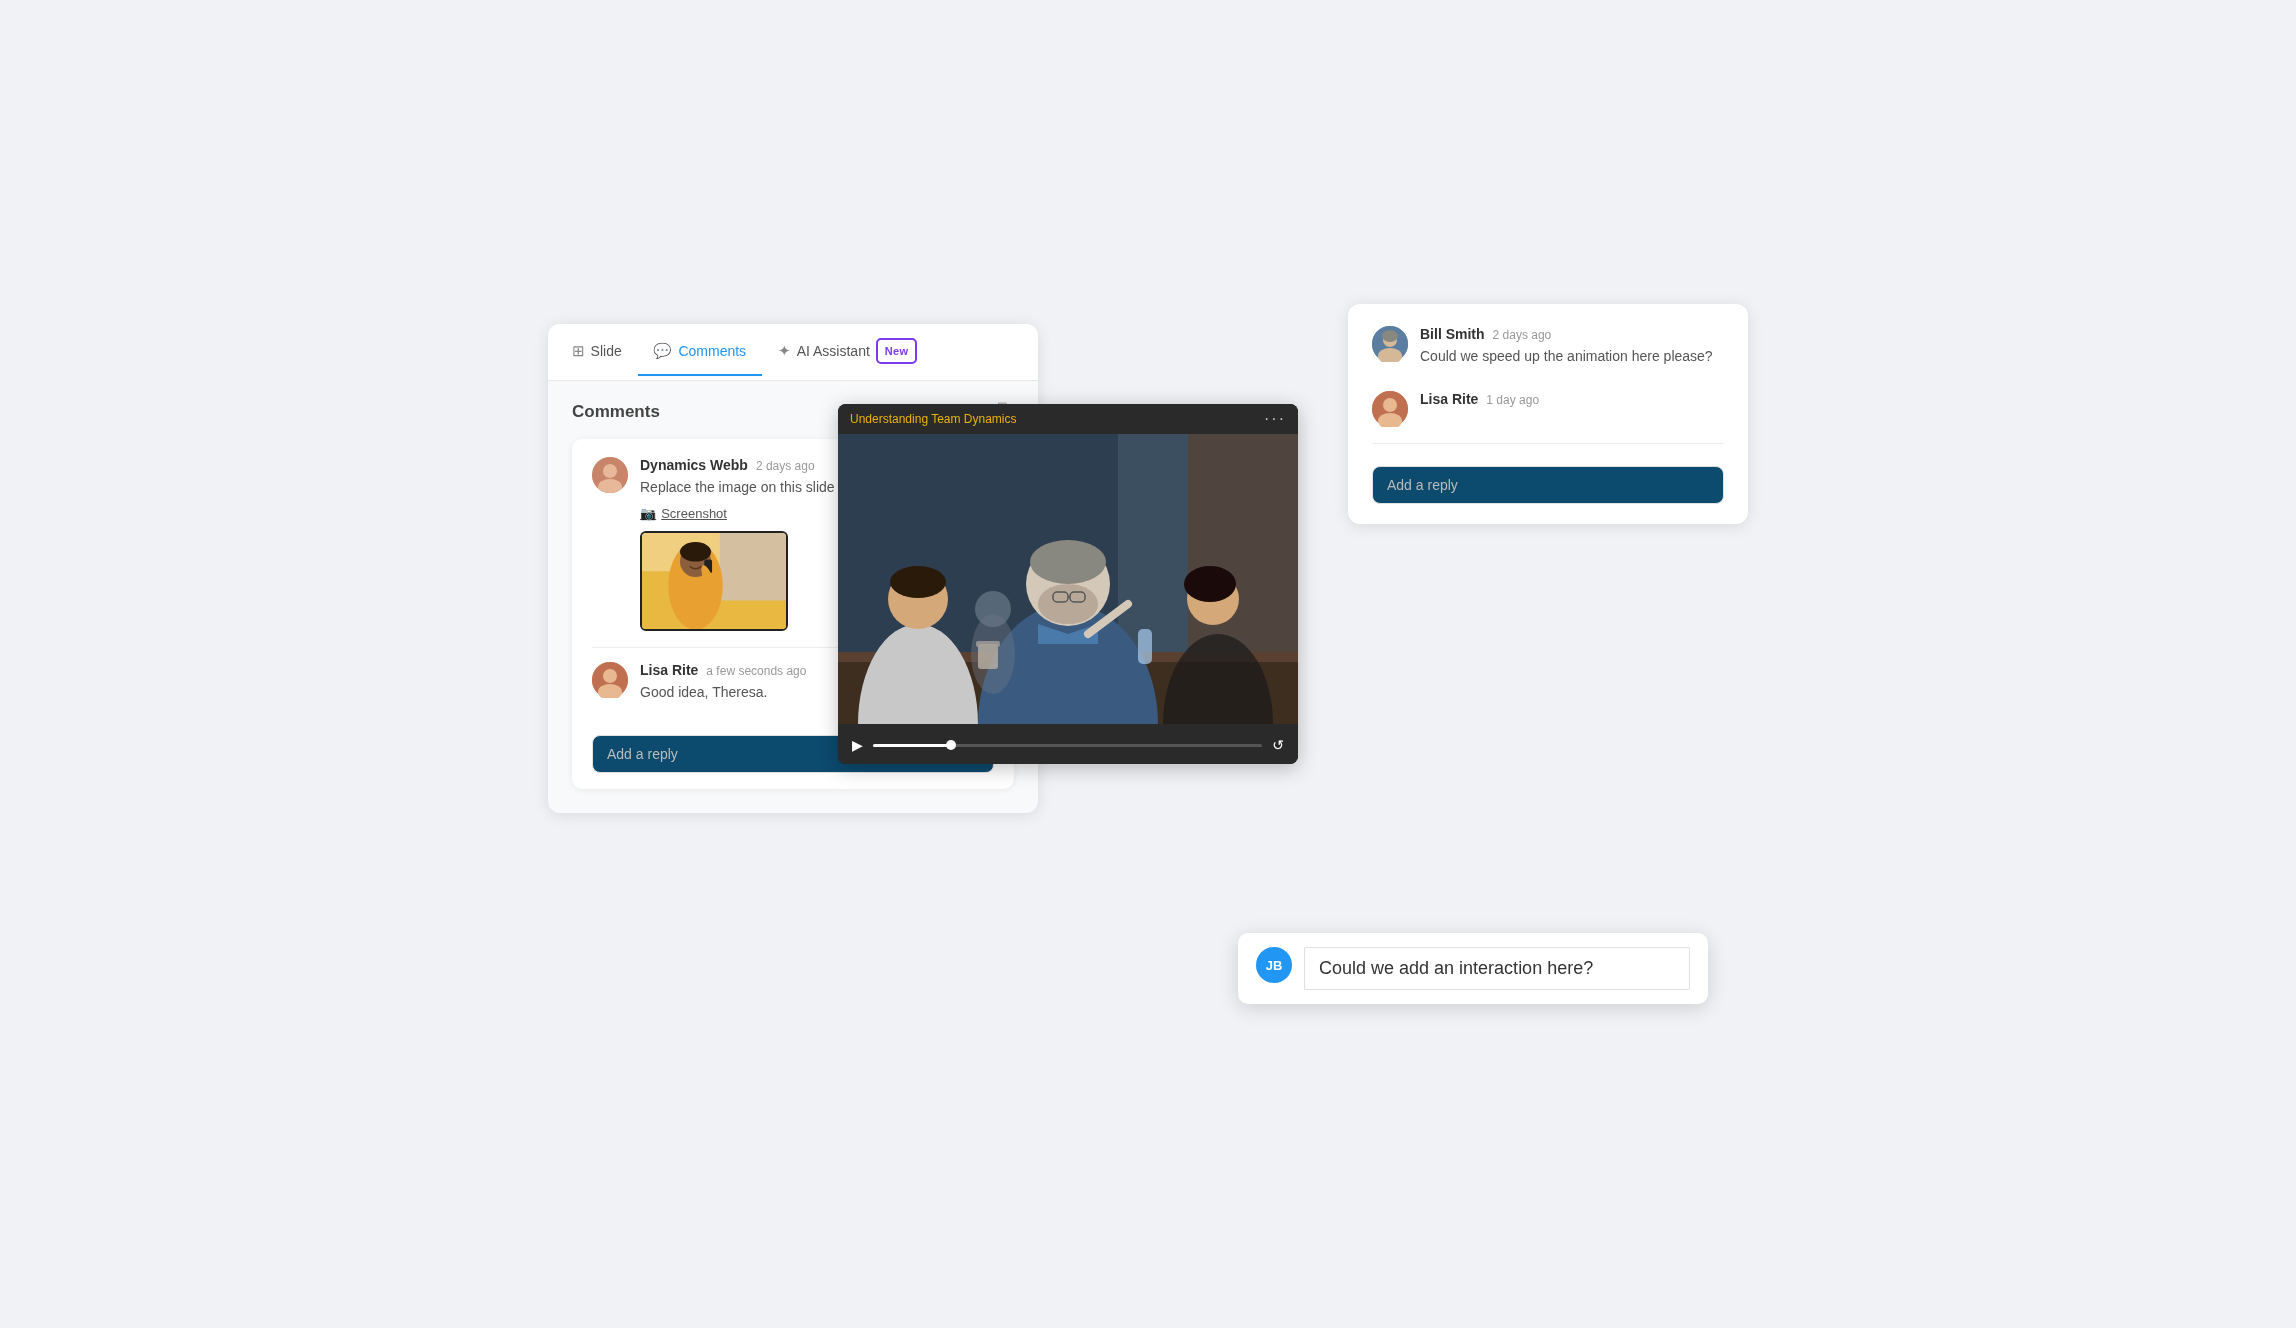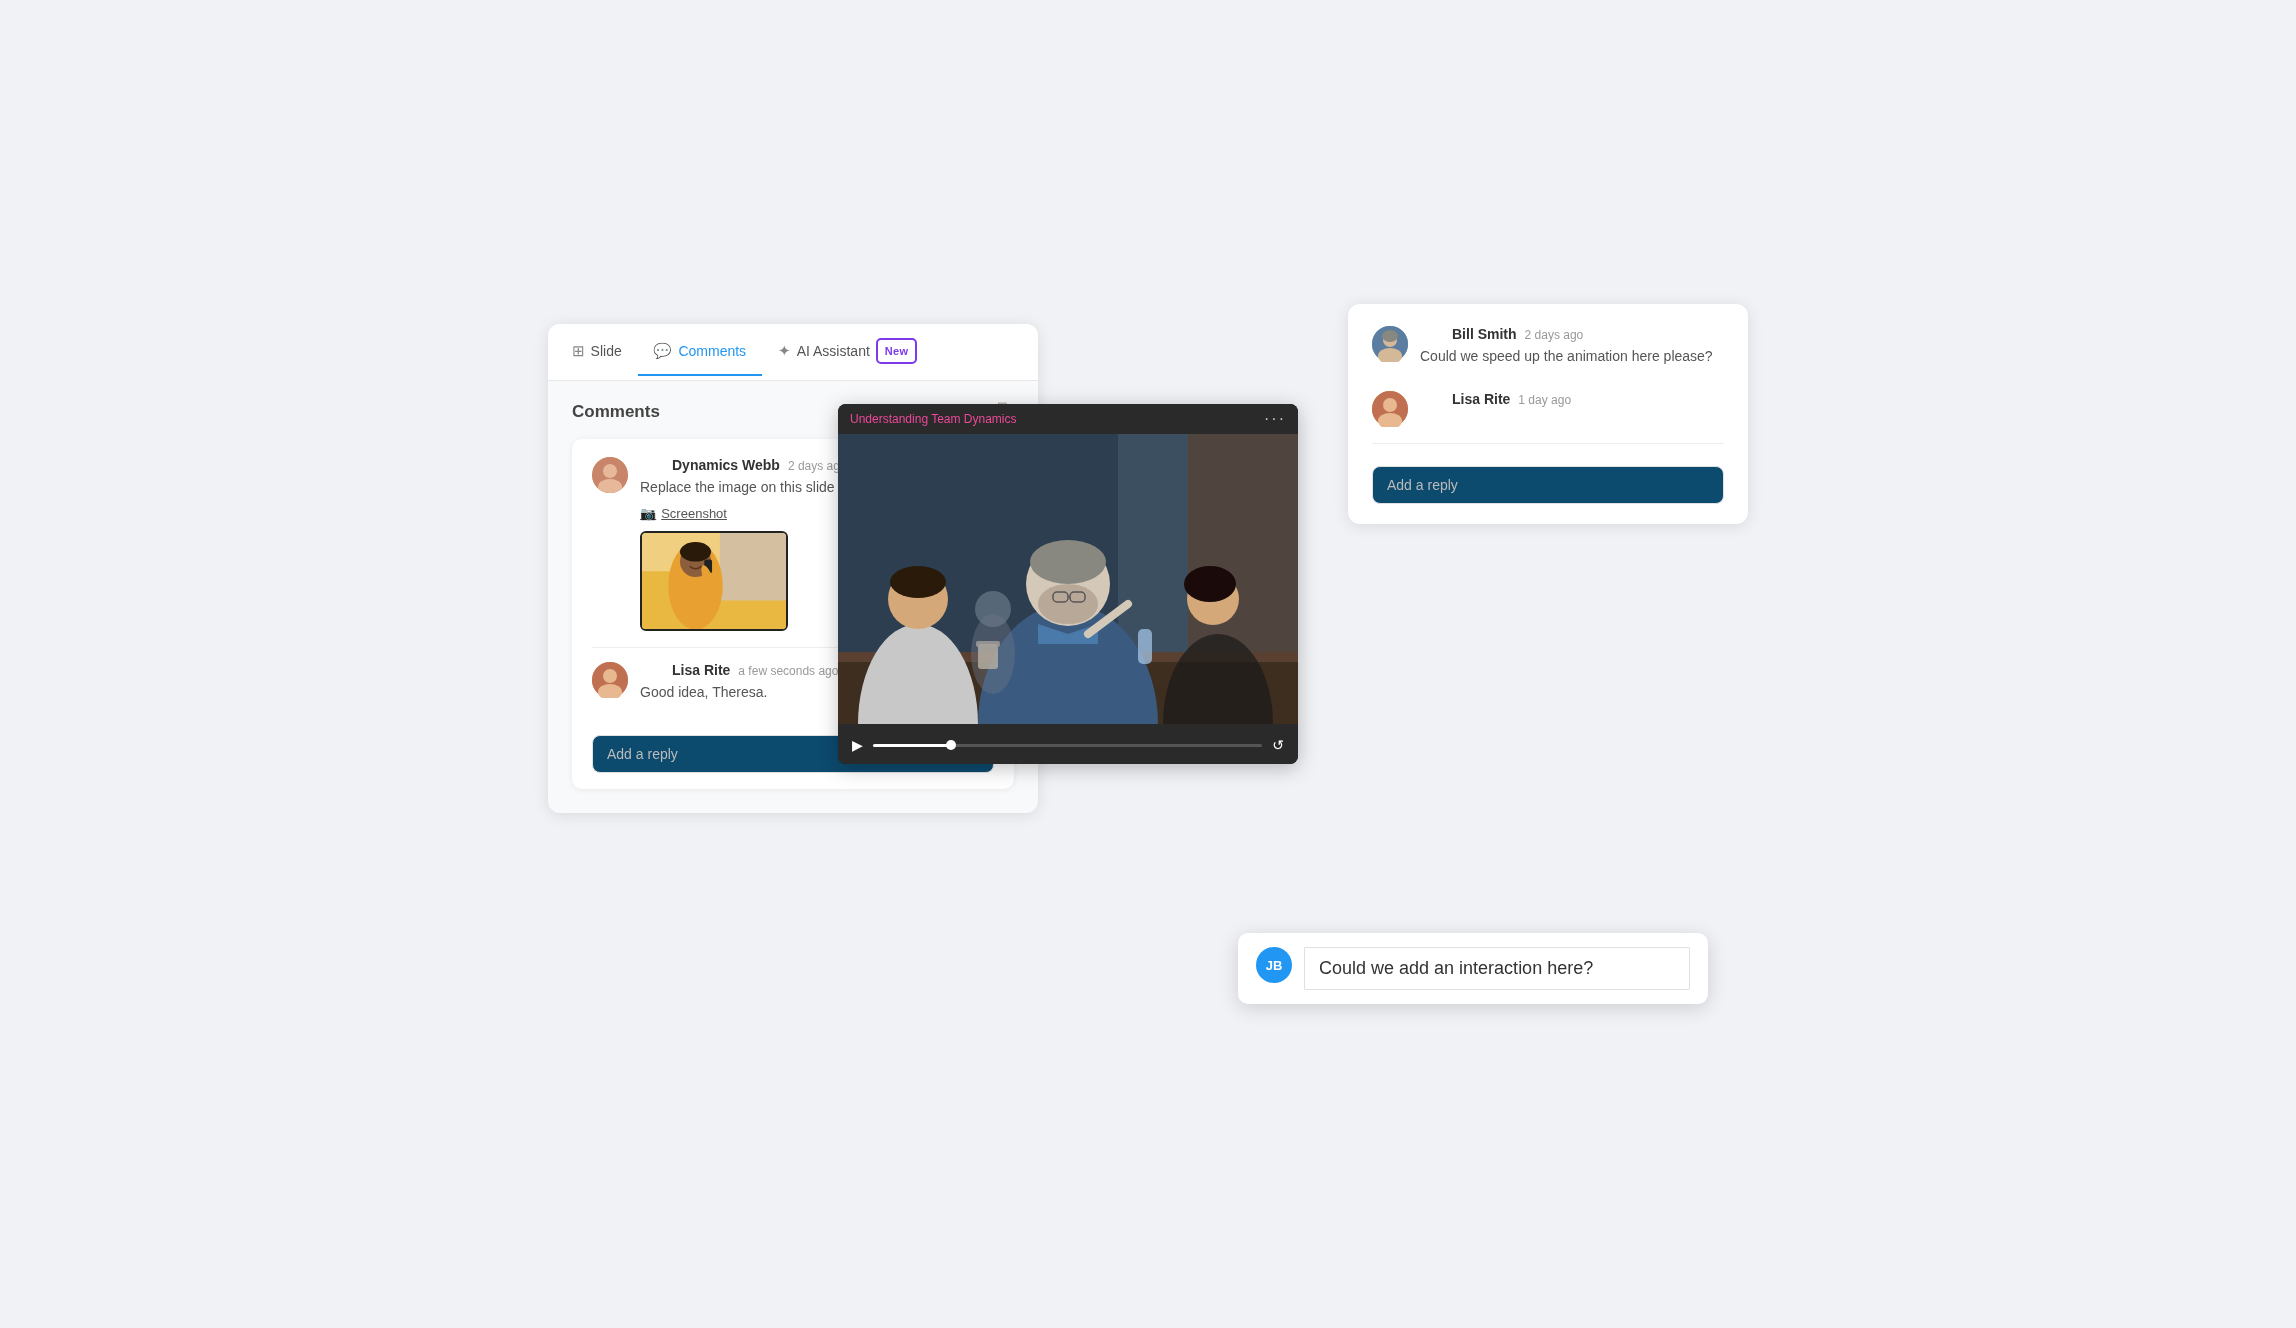--- a/index.html
+++ b/index.html
@@ -162,21 +162,20 @@
       display: flex;
       align-items: baseline;
       gap: 8px;
       margin-bottom: 4px;
     }
 
     .comment-author {
       font-weight: 700;
       font-size: 14px;
       color: #333;
-      margin-left: 32px;
     }
 
     .comment-time {
       font-size: 12px;
       color: #999;
     }
 
     .comment-text {
       font-size: 14px;
       color: #555;
@@ -245,21 +244,21 @@
     .video-header {
       background: #2a2a2a;
       padding: 6px 12px;
       display: flex;
       align-items: center;
       justify-content: space-between;
     }
 
     .video-title {
       font-size: 12px;
-      color: #ec4899;
+      color: #eab308;
     }
 
     .video-dots {
       font-size: 16px;
       color: #ccc;
       letter-spacing: 2px;
     }
 
     .video-frame {
       width: 100%;

